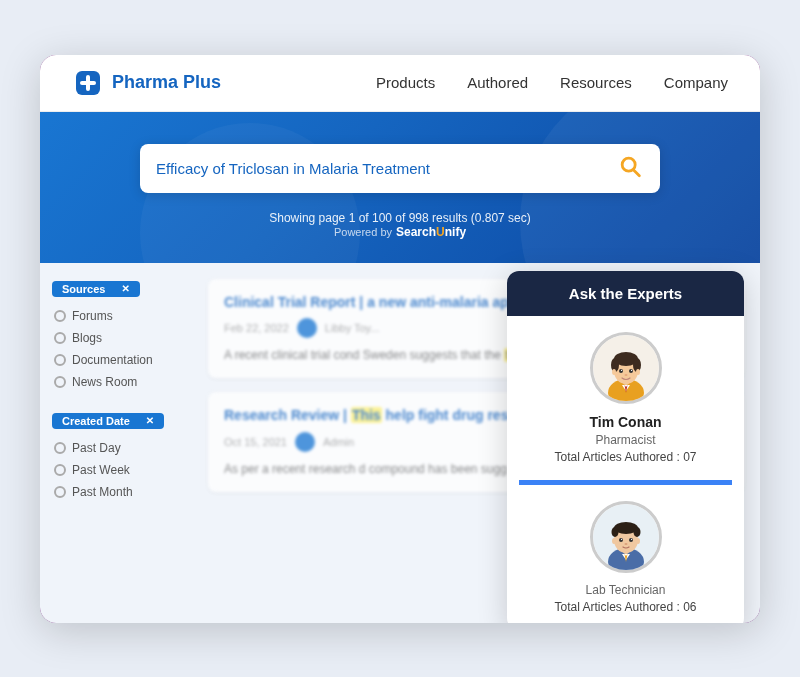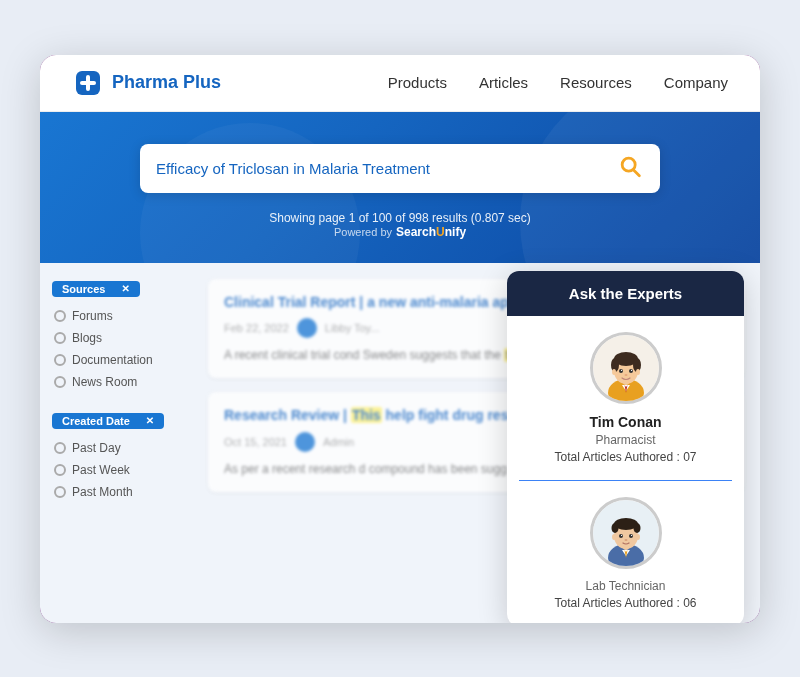--- a/index.html
+++ b/index.html
@@ -265,21 +265,21 @@
       font-size: 15px;
       font-weight: 700;
     }
     .experts-body {
       padding: 16px 12px;
     }
     .expert-item {
       text-align: center;
       padding-bottom: 16px;
       margin-bottom: 16px;
-      border-bottom: 1px solid #3b82f6;
+      border-bottom: 5px solid #3b82f6;
     }
     .expert-item:last-child {
       border-bottom: none;
       margin-bottom: 0;
       padding-bottom: 0;
     }
     .expert-avatar-ring {
       width: 72px;
       height: 72px;
       border-radius: 50%;
@@ -318,21 +318,21 @@
 
       <svg class="logo-icon" viewBox="0 0 32 32" fill="none" xmlns="http://www.w3.org/2000/svg">
         <rect x="4" y="4" width="24" height="24" rx="6" fill="#1565c0"></rect>
         <rect x="14" y="8" width="4" height="16" rx="2" fill="#fff"></rect>
         <rect x="8" y="14" width="16" height="4" rx="2" fill="#fff"></rect>
       </svg>
       <span class="logo-text">Pharma Plus</span>
     </div>
     <ul class="nav-links">
       <li><a href="#">Products</a></li>
-      <li><a href="#">Articles</a></li>
+      <li><a href="#">Authored</a></li>
       <li><a href="#">Resources</a></li>
       <li><a href="#">Company</a></li>
     </ul>
   </nav>
 
   <div class="search-hero">
     <div class="search-bar-wrapper">
       <div class="search-bar">
         <input class="search-input" type="text" value="Efficacy of Triclosan in Malaria Treatment" style="">
         <button class="search-icon-btn">

